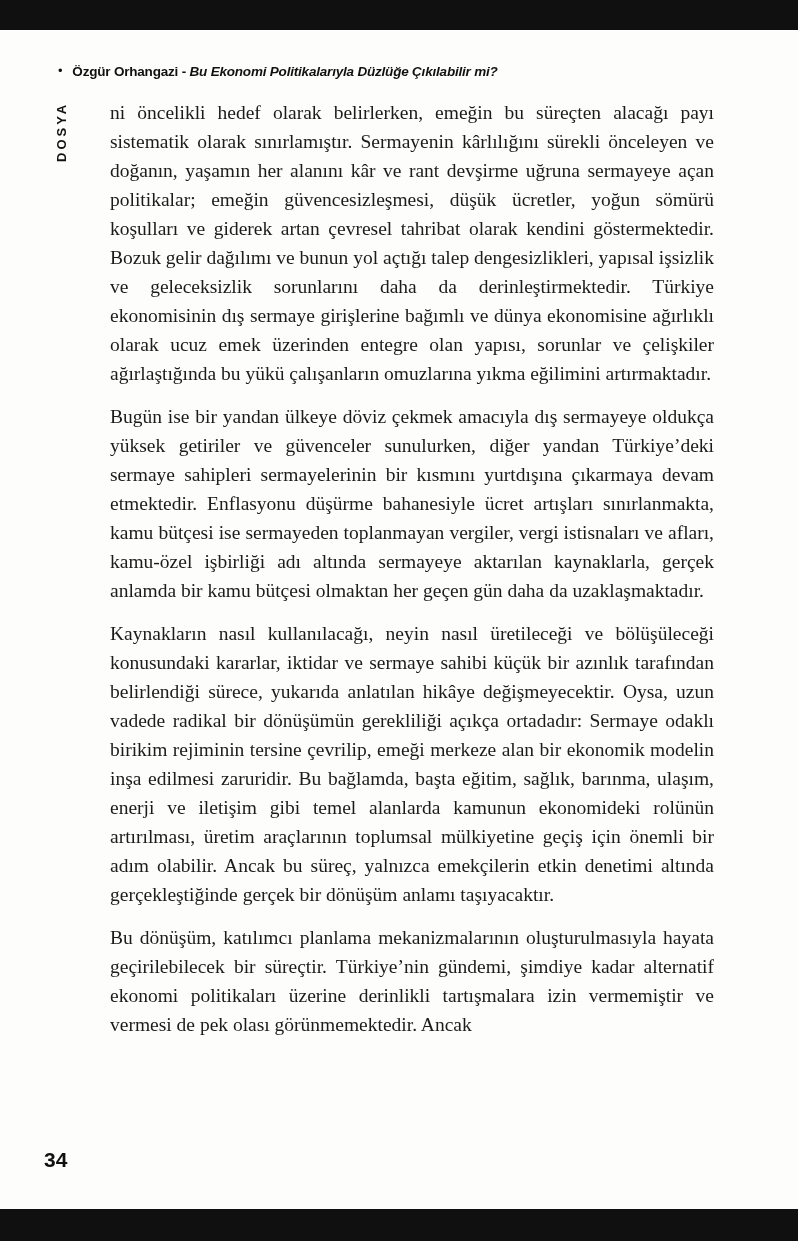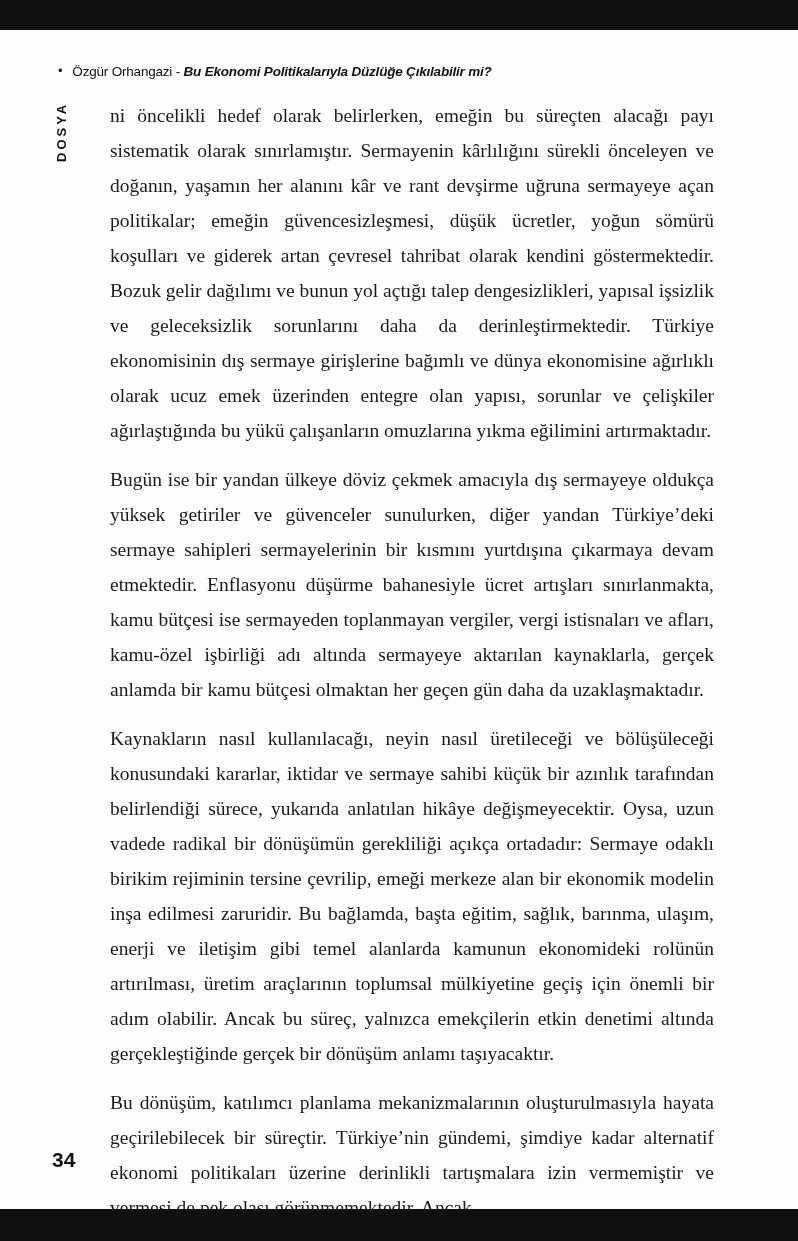--- a/index.html
+++ b/index.html
@@ -33,48 +33,48 @@
     letter-spacing: -0.2px;
     white-space: nowrap;
     color: #111;
   }
   .header .bullet {
     display: inline-block;
     margin-right: 10px;
     font-size: 13px;
     vertical-align: 1px;
   }
-  .header .author { font-weight: 400; margin-top: 35px; }
+  .header .author { font-weight: 700; margin-top: 35px; }
   .header .title  { font-weight: 700; font-style: italic; }
   .dosya {
     position: absolute;
     top: 162px; left: 54px;
     transform: rotate(-90deg);
     transform-origin: top left;
     font-family: "Liberation Sans", sans-serif;
     font-weight: 700;
     font-size: 13px;
     letter-spacing: 3px;
     color: #111;
     white-space: nowrap;
   }
   .content {
     position: absolute;
     top: 98px; left: 110px;
     width: 604px;
     font-size: 19.5px;
-    line-height: 35px;
+    line-height: 29px;
     text-align: justify;
     hyphens: auto;
     -webkit-hyphens: auto;
   }
   .content p { margin: 0 0 14px 0; }
   .page-number {
     position: absolute;
-    top: 1148px; left: 52px;
+    top: 1148px; left: 44px;
     font-family: "Liberation Sans", sans-serif;
     font-weight: 700;
     font-size: 21px;
     color: #111;
   }
 </style>
 </head>
 <body>
 
 <div class="top-bar"></div>

